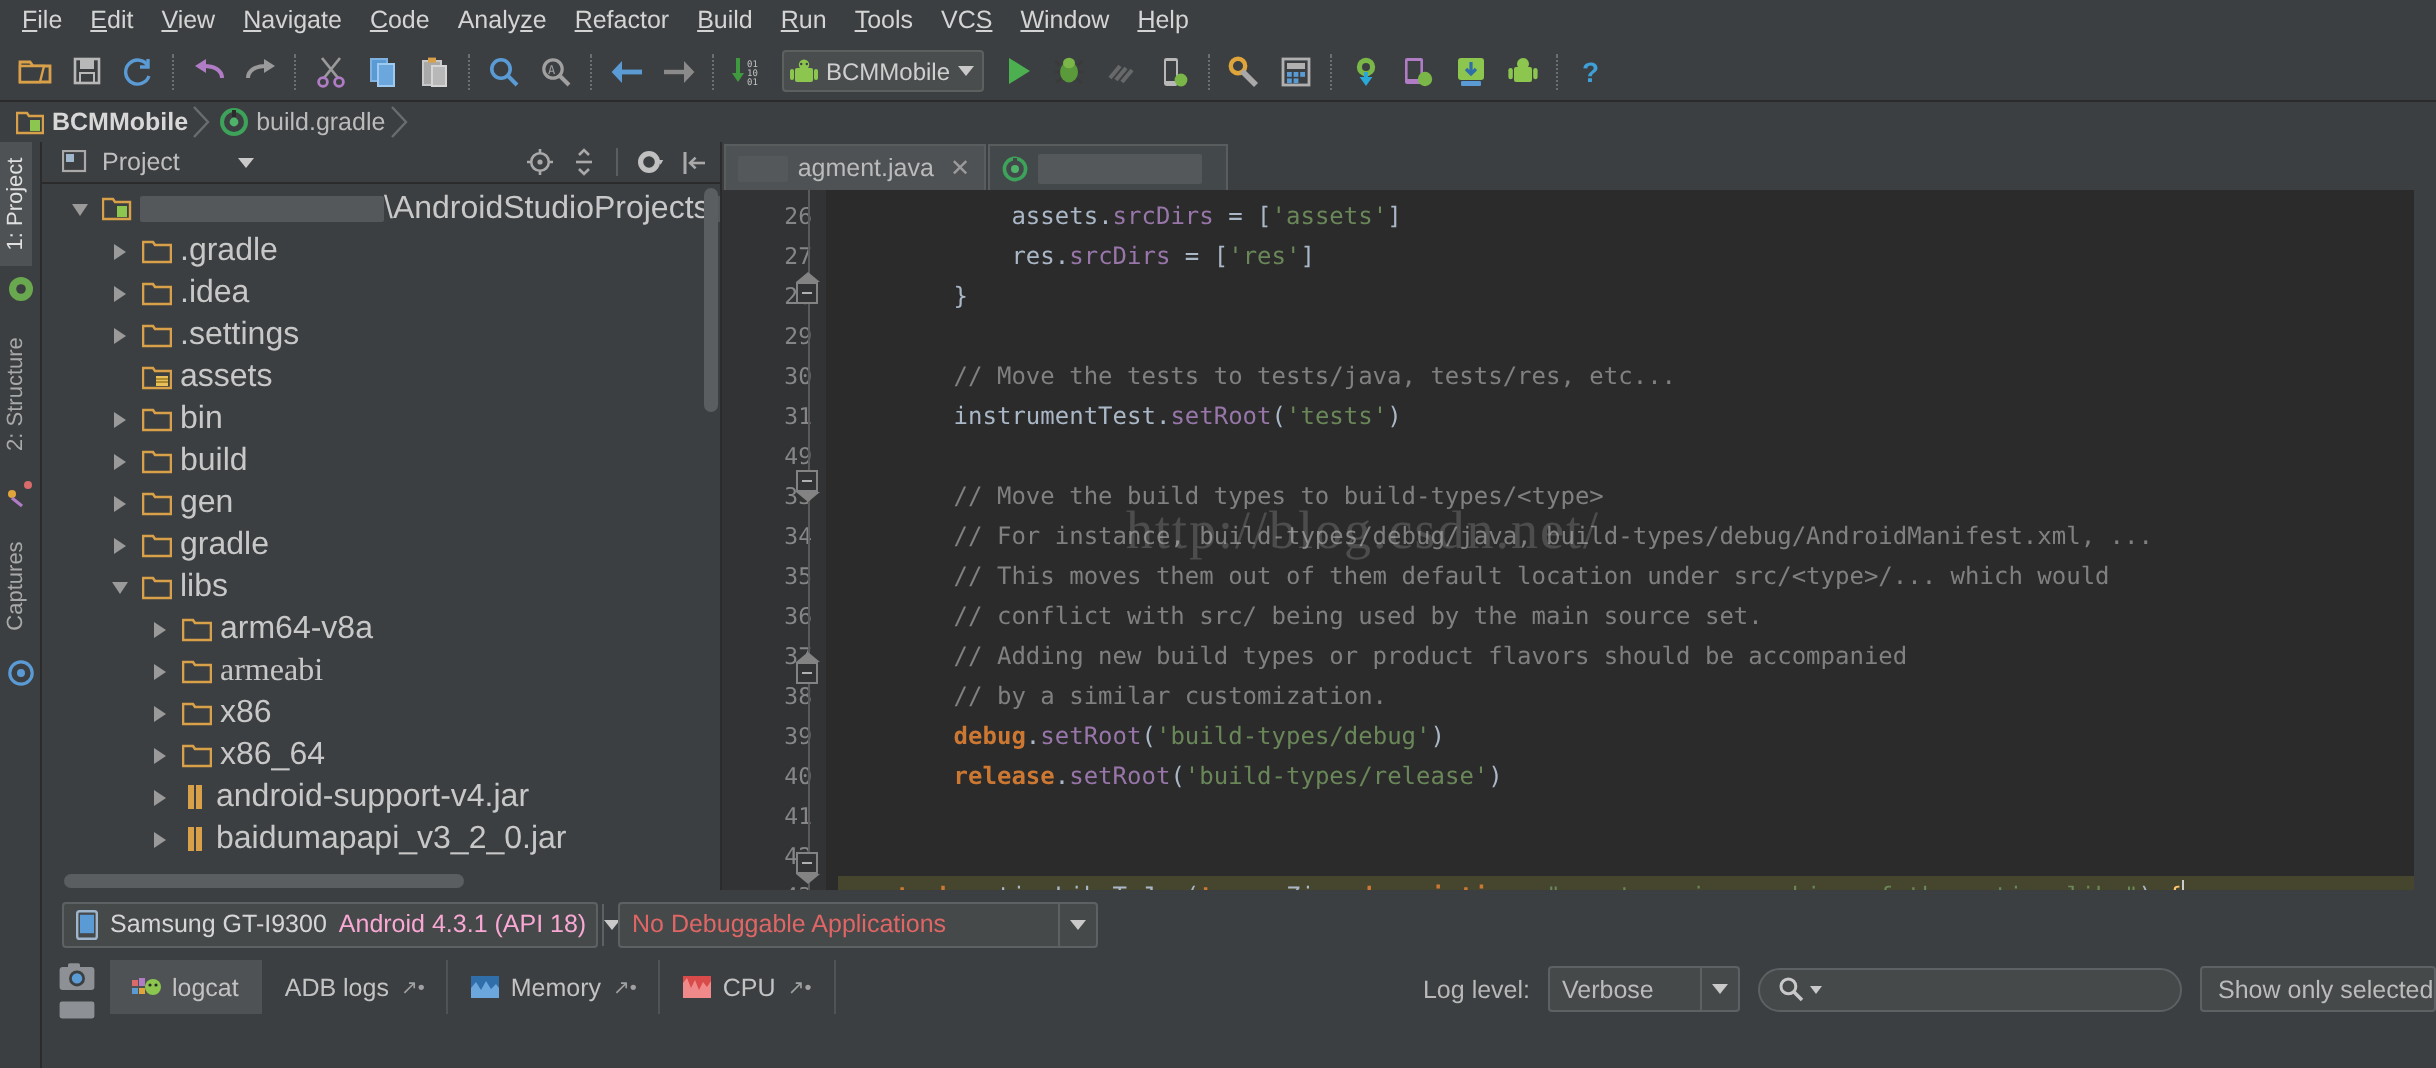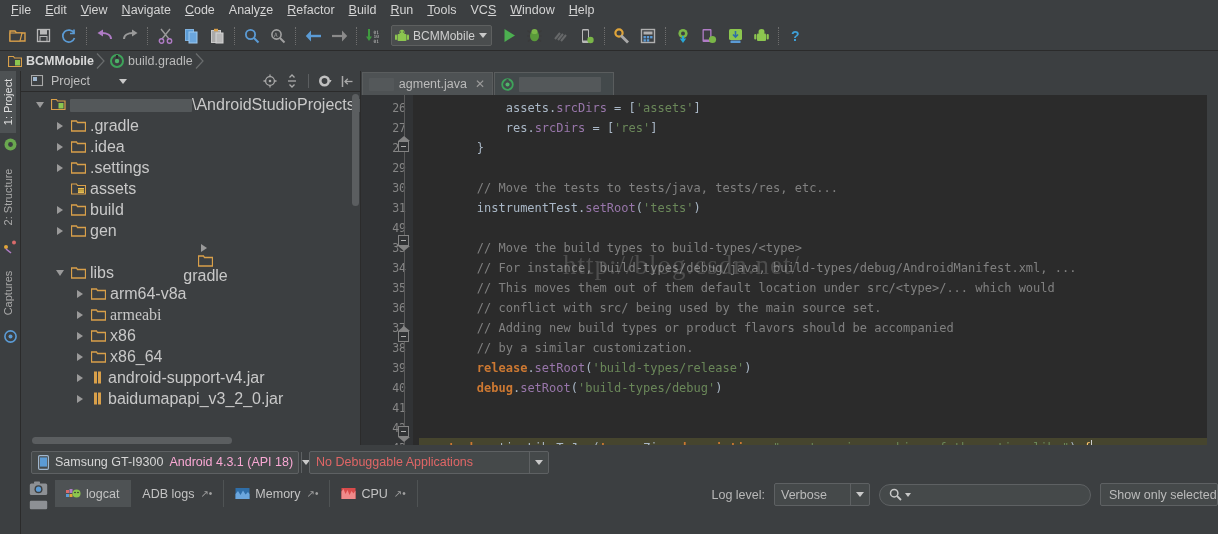--- a/index.html
+++ b/index.html
@@ -807,34 +807,45 @@
           </div>
           <div class="tnode" style="padding-left: 32px;">
             <span class="twist">
               <i></i>
             </span>
             <span style="margin-left: 4px; display: flex;">
               <svg width="15" height="12" viewBox="0 0 15 12">
                 <path d="M0.5 1h5l1 1.5h8v8.5H0.5z" fill="none" stroke="#d9a04a" stroke-width="1.3"></path>
               </svg>
             </span>
+            <span class="tlabel">bin</span>
+          </div>
+          <div class="tnode" style="padding-left: 32px;">
+            <span class="twist">
+              <i></i>
+            </span>
+            <span style="margin-left: 4px; display: flex;">
+              <svg width="15" height="12" viewBox="0 0 15 12">
+                <path d="M0.5 1h5l1 1.5h8v8.5H0.5z" fill="none" stroke="#d9a04a" stroke-width="1.3"></path>
+              </svg>
+            </span>
             <span class="tlabel">build</span>
           </div>
           <div class="tnode" style="padding-left: 32px;">
             <span class="twist">
               <i></i>
             </span>
             <span style="margin-left: 4px; display: flex;">
               <svg width="15" height="12" viewBox="0 0 15 12">
                 <path d="M0.5 1h5l1 1.5h8v8.5H0.5z" fill="none" stroke="#d9a04a" stroke-width="1.3"></path>
               </svg>
             </span>
             <span class="tlabel">gen</span>
           </div>
-          <div class="tnode" style="padding-left: 32px; flex-direction: column;">
+          <div class="tnode" style="padding-left: 32px;">
             <span class="twist">
               <i></i>
             </span>
             <span style="margin-left: 4px; display: flex;">
               <svg width="15" height="12" viewBox="0 0 15 12">
                 <path d="M0.5 1h5l1 1.5h8v8.5H0.5z" fill="none" stroke="#d9a04a" stroke-width="1.3"></path>
               </svg>
             </span>
             <span class="tlabel">gradle</span>
           </div>
@@ -973,22 +984,22 @@
             <div class="cline">&nbsp;</div>
             <div class="cline"><span class="cm">        // Move the tests to tests/java, tests/res, etc...</span></div>
             <div class="cline"><span class="pn">        </span><span class="id">instrumentTest</span><span class="pn">.</span><span class="fn">setRoot</span><span class="pn">(</span><span class="st">'tests'</span><span class="pn">)</span></div>
             <div class="cline">&nbsp;</div>
             <div class="cline"><span class="cm">        // Move the build types to build-types/&lt;type&gt;</span></div>
             <div class="cline"><span class="cm">        // For instance, build-types/debug/java, build-types/debug/AndroidManifest.xml, ...</span></div>
             <div class="cline"><span class="cm">        // This moves them out of them default location under src/&lt;type&gt;/... which would</span></div>
             <div class="cline"><span class="cm">        // conflict with src/ being used by the main source set.</span></div>
             <div class="cline"><span class="cm">        // Adding new build types or product flavors should be accompanied</span></div>
             <div class="cline"><span class="cm">        // by a similar customization.</span></div>
+            <div class="cline"><span class="pn">        </span><span class="k">debug</span><span class="pn">.</span><span class="fn">setRoot</span><span class="pn">(</span><span class="st">'build-types/debug'</span><span class="pn">)</span></div>
             <div class="cline"><span class="pn">        </span><span class="k">release</span><span class="pn">.</span><span class="fn">setRoot</span><span class="pn">(</span><span class="st">'build-types/release'</span><span class="pn">)</span></div>
-            <div class="cline"><span class="pn">        </span><span class="k">debug</span><span class="pn">.</span><span class="fn">setRoot</span><span class="pn">(</span><span class="st">'build-types/debug'</span><span class="pn">)</span></div>
             <div class="cline">&nbsp;</div>
             <div class="cline">&nbsp;</div>
             <div class="cline hl"><span class="pn">    </span><span class="k">task</span><span class="pn"> nativeLibsToJar(</span><span class="k">type</span><span class="pn">: Zip, </span><span class="k">description</span><span class="pn">: </span><span class="st">"create a jar archive of the native libs"</span><span class="pn">) </span><span class="df">{</span><span class="cur"></span></div>
           </div>
         <div class="editor-vscroll"></div>
       </div>
     </div>
   </div>
 
   <div class="androidpanel">

